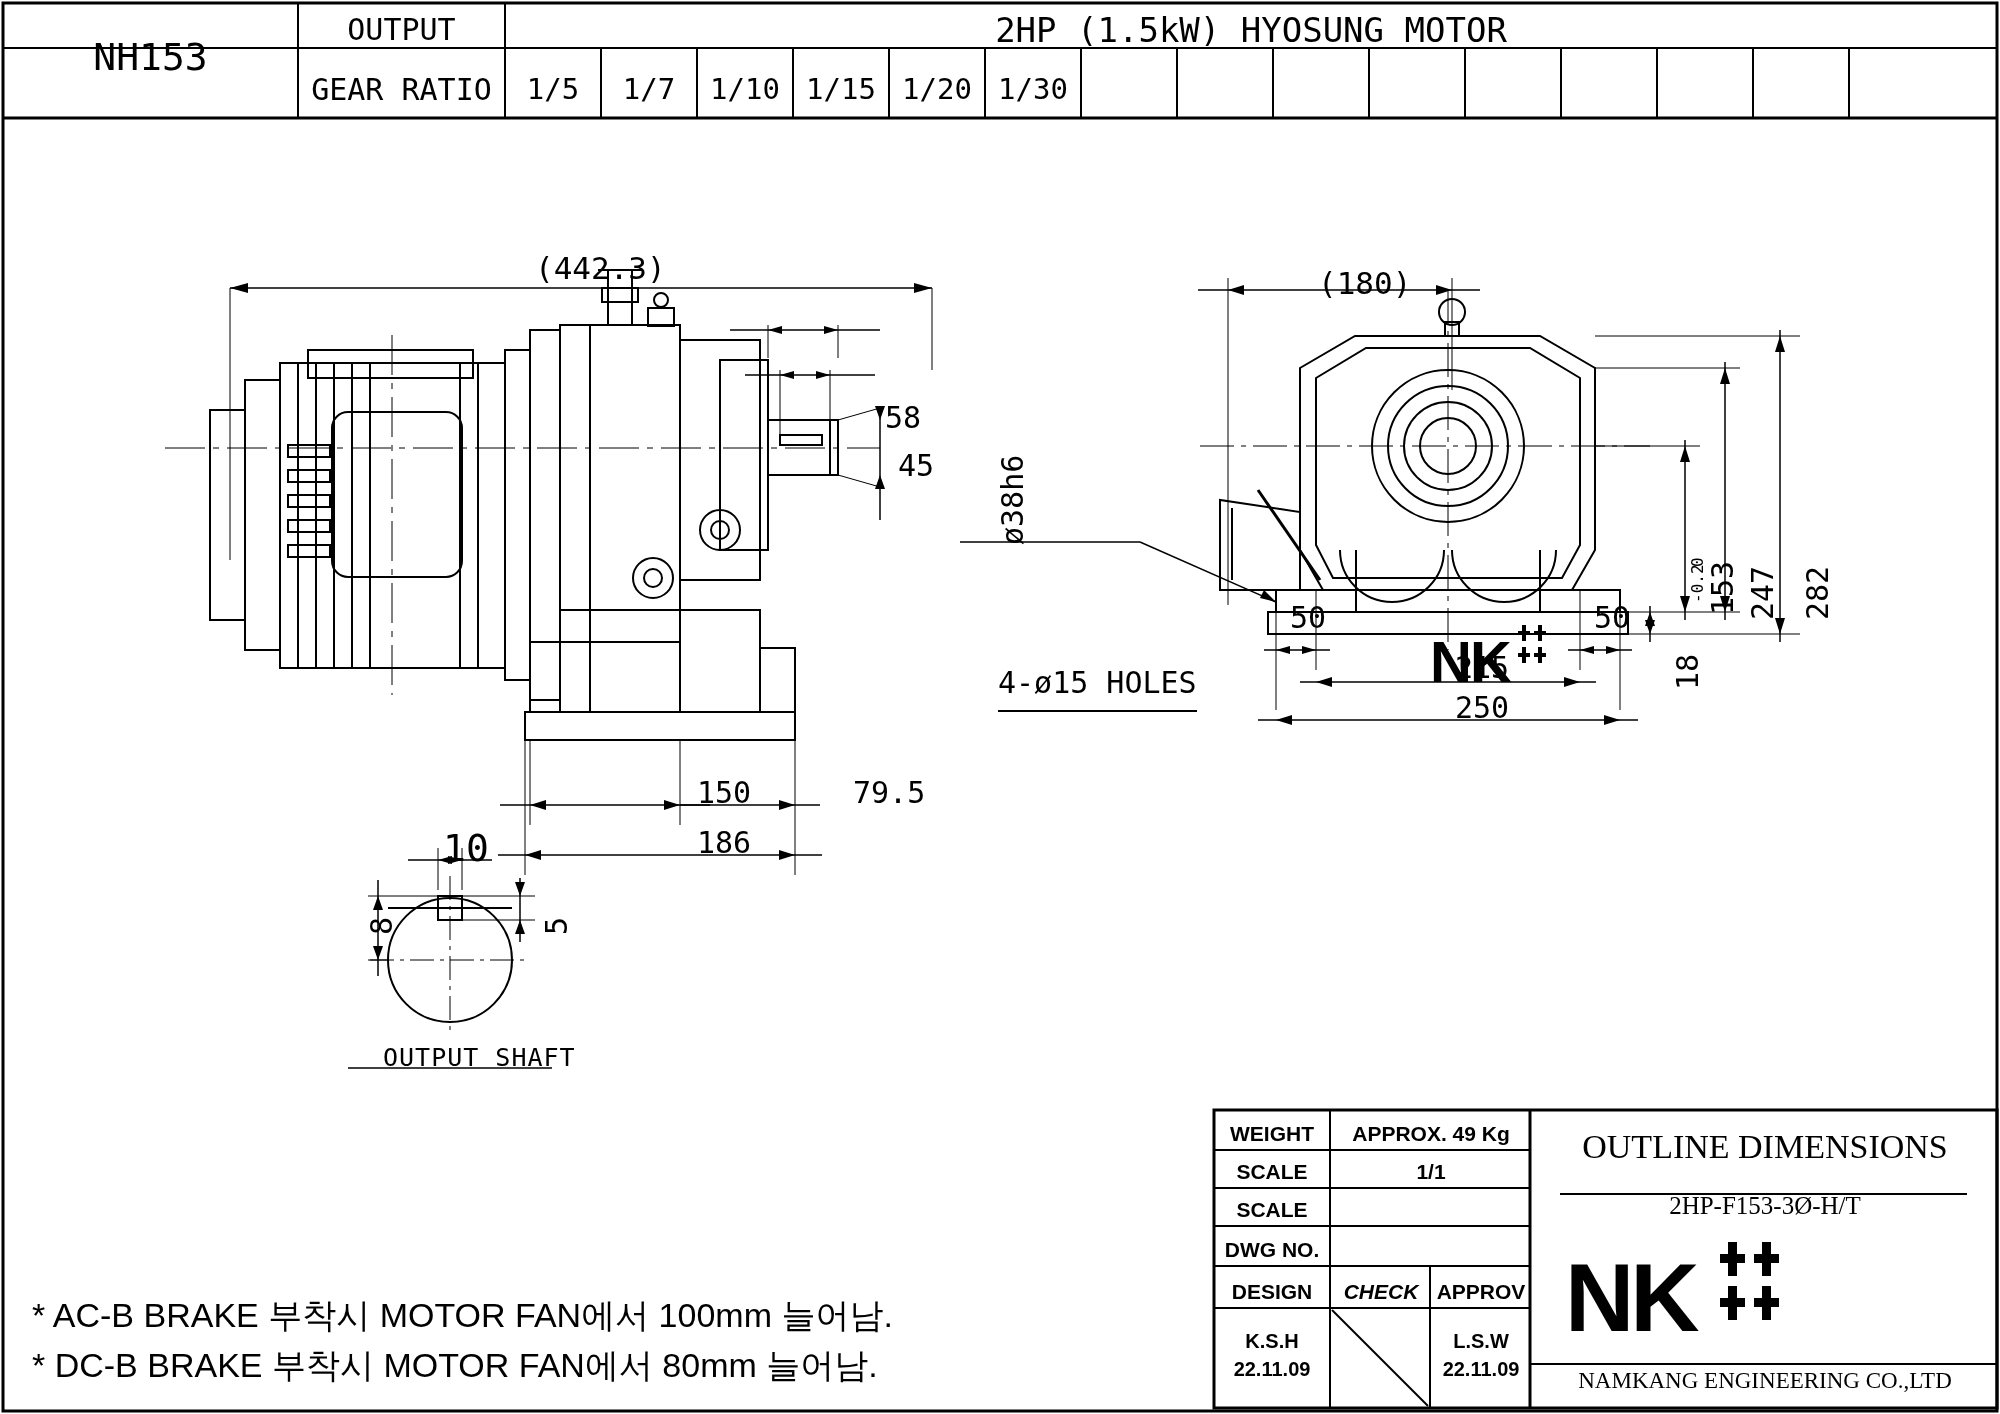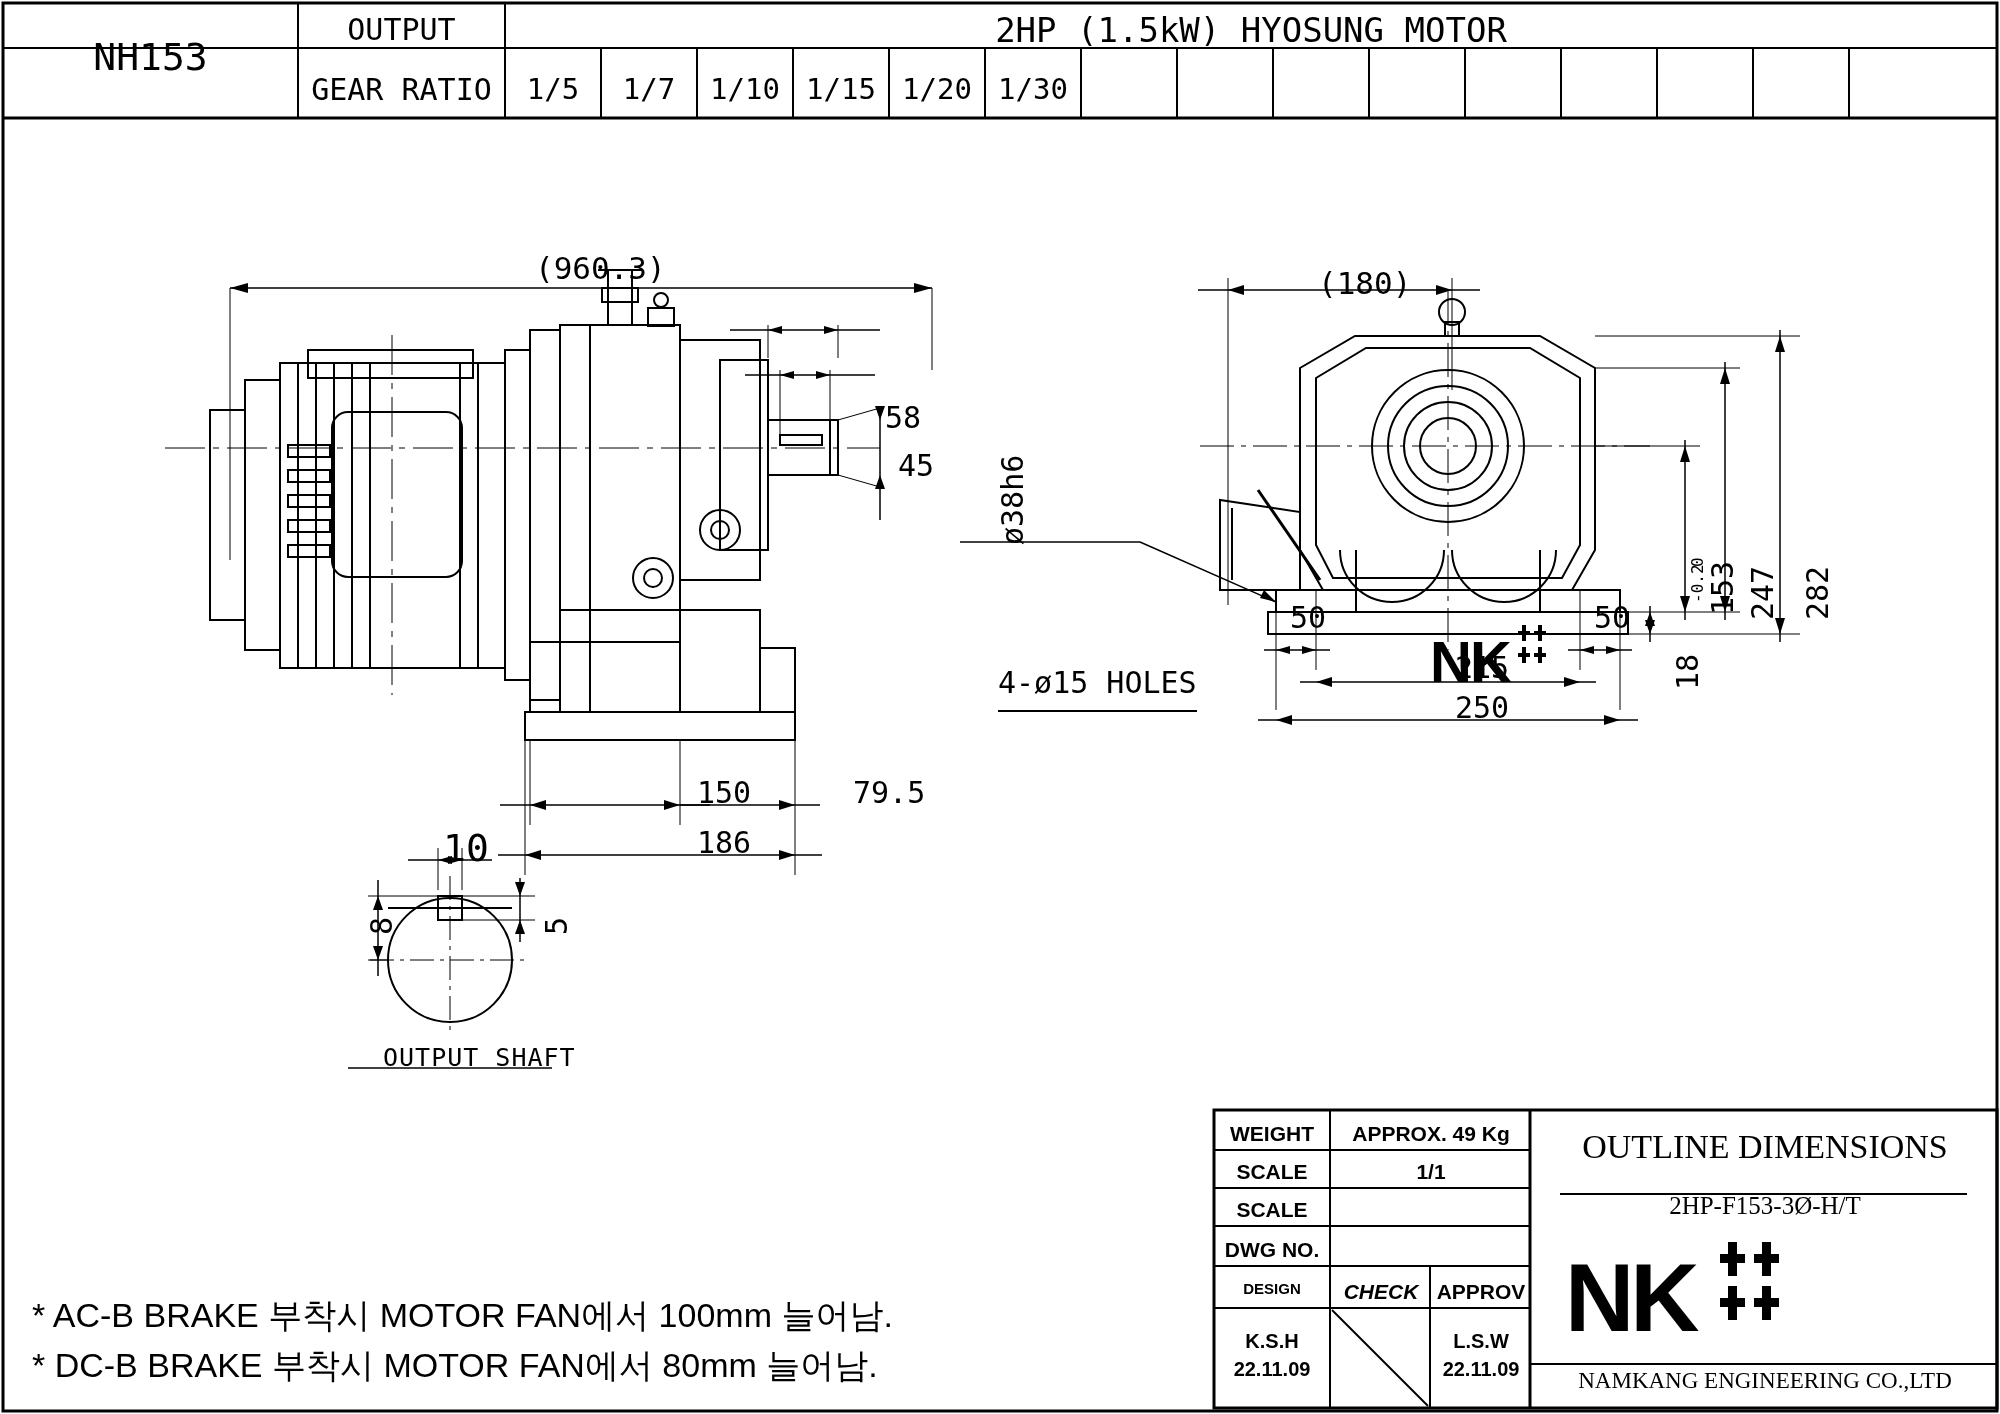--- a/index.html
+++ b/index.html
@@ -167,21 +167,21 @@
       <polygon points="675,575 659,570 659,580" fill="#000" stroke="none"></polygon>
 
       <line x1="405" y1="510" x2="405" y2="645" stroke-width="1"></line>
       <line x1="675" y1="595" x2="675" y2="645" stroke-width="1"></line>
       <line x1="378" y1="625" x2="702" y2="625" stroke-width="1.5"></line>
       <polygon points="405,625 421,620 421,630" fill="#000" stroke="none"></polygon>
       <polygon points="675,625 659,620 659,630" fill="#000" stroke="none"></polygon>
     </g>
   </svg>
 
-  <div class="txt mono" style="left:535px;top:250px;font-size:31px;">(960.3)</div>
+  <div class="txt mono" style="left:535px;top:250px;font-size:31px;">(442.3)</div>
   <div class="txt mono" style="left:885px;top:400px;font-size:30px;">58</div>
   <div class="txt mono" style="left:898px;top:448px;font-size:30px;">45</div>
   <div class="txt mono rot90" style="left:995px;top:545px;font-size:30px;">ø38h6</div>
   <div class="txt mono" style="left:697px;top:775px;font-size:30px;">150</div>
   <div class="txt mono" style="left:853px;top:775px;font-size:30px;">79.5</div>
   <div class="txt mono" style="left:697px;top:825px;font-size:30px;">186</div>
 
   <svg width="260" height="260" style="left:330px;top:830px;">
     <g fill="none" stroke="#000" stroke-width="2">
       <circle cx="120" cy="130" r="62"></circle>
@@ -370,21 +370,21 @@
 
   <div class="txt sans ctr" style="left:1214px;top:1160px;width:116px;font-size:21px;font-weight:bold;">SCALE</div>
   <div class="txt sans ctr" style="left:1332px;top:1160px;width:198px;font-size:21px;font-weight:bold;">1/1</div>
 
   <div class="txt sans ctr" style="left:1214px;top:1198px;width:116px;font-size:21px;font-weight:bold;">SCALE</div>
   <div class="txt sans ctr" style="left:1332px;top:1198px;width:198px;font-size:21px;font-weight:bold;"></div>
 
   <div class="txt sans ctr" style="left:1214px;top:1238px;width:116px;font-size:21px;font-weight:bold;">DWG NO.</div>
   <div class="txt sans ctr" style="left:1332px;top:1238px;width:198px;font-size:21px;font-weight:bold;"></div>
 
-  <div class="txt sans ctr" style="left:1214px;top:1280px;width:116px;font-size:15px;font-weight:bold;">DESIGN</div>
+  <div class="txt sans ctr" style="left:1214px;top:1280px;width:116px;font-size:21px;font-weight:bold;">DESIGN</div>
   <div class="txt sans ctr" style="left:1332px;top:1280px;width:98px;font-size:21px;font-weight:bold;font-style:italic;">CHECK</div>
   <div class="txt sans ctr" style="left:1432px;top:1280px;width:98px;font-size:21px;font-weight:bold;">APPROV</div>
 
   <div class="txt sans ctr" style="left:1214px;top:1330px;width:116px;font-size:20px;font-weight:bold;">K.S.H</div>
   <div class="txt sans ctr" style="left:1214px;top:1358px;width:116px;font-size:20px;font-weight:bold;">22.11.09</div>
 
   <div class="txt sans ctr" style="left:1432px;top:1330px;width:98px;font-size:20px;font-weight:bold;">L.S.W</div>
   <div class="txt sans ctr" style="left:1432px;top:1358px;width:98px;font-size:20px;font-weight:bold;">22.11.09</div>
 
   <div class="txt serif ctr" style="left:1530px;top:1128px;width:470px;font-size:34px;">OUTLINE DIMENSIONS</div>

